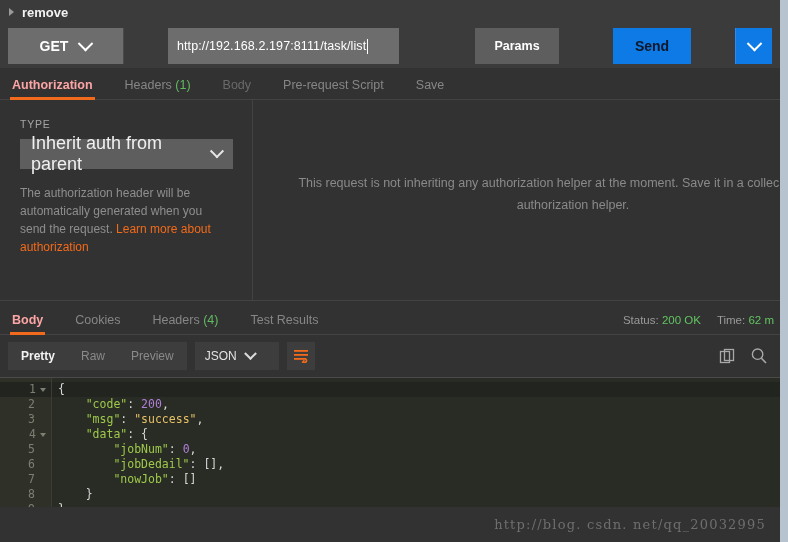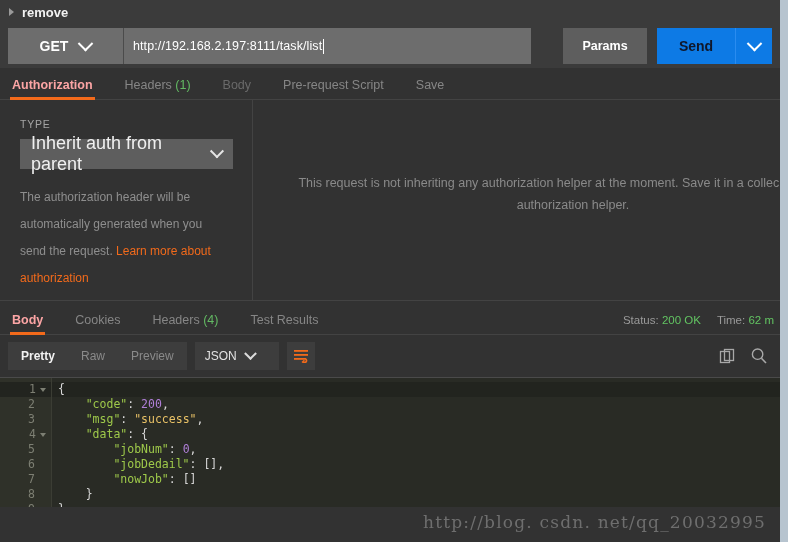--- a/index.html
+++ b/index.html
@@ -43,20 +43,21 @@
     font-size: 13px; font-weight: bold; color: #f2f2f2;
   }
 
   
   .url-row {
     height: 44px;
     display: flex; align-items: center;
     padding: 0 8px;
     background: #3b3b3b;
     box-sizing: border-box;
+    gap: 44px;
   }
   .method-box {
     width: 116px; height: 36px;
     background: #6d6d6d;
     display: flex; align-items: center; justify-content: center;
     gap: 12px;
     border-right: 1px solid #4b4b4b;
     box-sizing: border-box;
     cursor: pointer;
   }
@@ -164,21 +165,21 @@
   .type-select-text { font-size: 18px; color: #f0f0f0; }
   .chev-sm {
     width: 8px; height: 8px;
     border-right: 2px solid #e6e6e6;
     border-bottom: 2px solid #e6e6e6;
     transform: rotate(45deg) translate(-2px,-2px);
   }
   .auth-help {
     margin-top: 15px;
     font-size: 12px;
-    line-height: 27px;
+    line-height: 18px;
     color: #8e8e8e;
     width: 205px;
   }
   .auth-help a { color: #f26a1b; text-decoration: none; cursor: pointer; }
   .auth-right {
     flex: 1;
     display: flex; align-items: flex-start; justify-content: center;
     padding-top: 72px;
     box-sizing: border-box;
   }
@@ -319,21 +320,21 @@
   .cline.hl { background: #22241f; }
   .k-key { color: #9ec94a; }
   .k-str { color: #e8c166; }
   .k-num { color: #b07fd8; }
   .k-punc { color: #d8d8d8; }
 
   .watermark {
     position: absolute;
     right: 14px; bottom: 10px;
     font-family: "DejaVu Serif", "Liberation Serif", serif;
-    font-size: 17px;
+    font-size: 13px;
     color: #6e6e6e;
     letter-spacing: 1.2px;
     white-space: nowrap;
   }
 </style>
 </head>
 <body>
 
 <div id="app">
 

